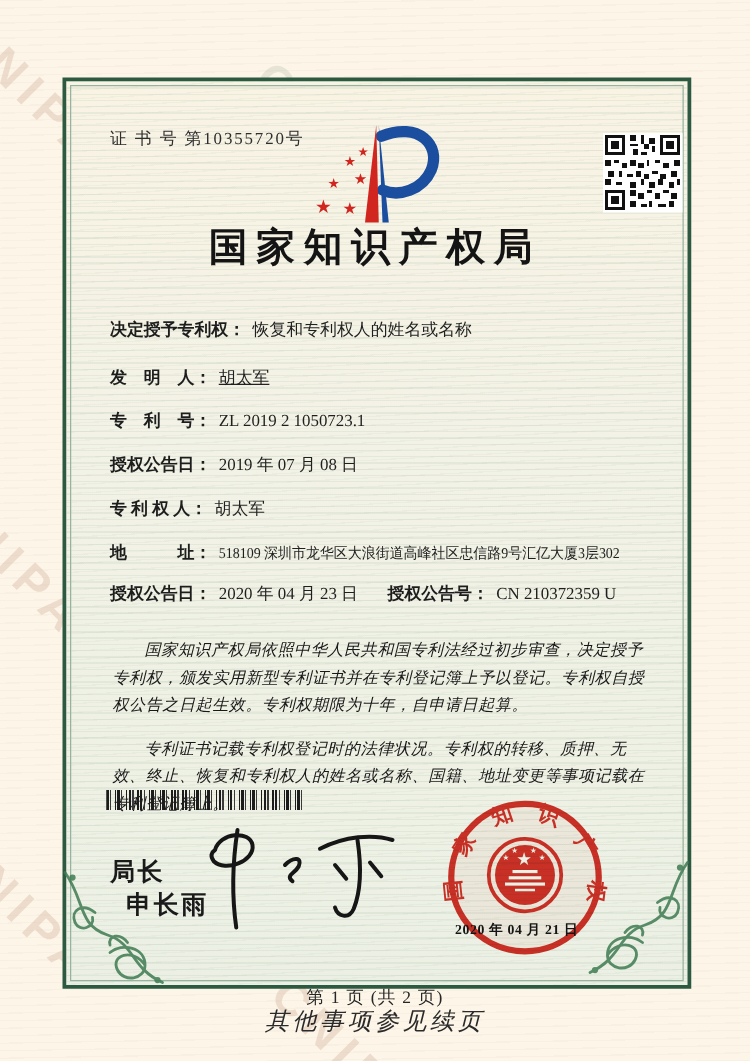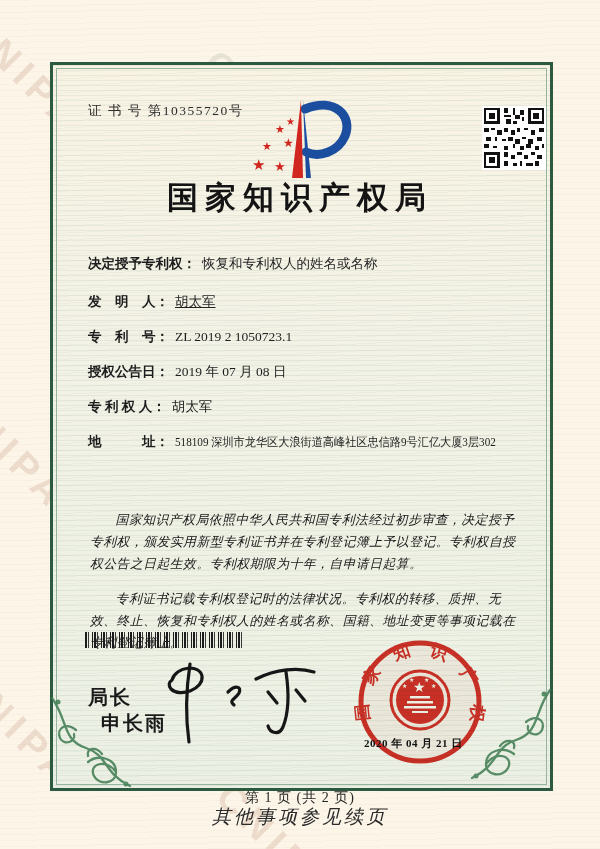--- a/index.html
+++ b/index.html
@@ -176,20 +176,26 @@
   </div>
   <div class="row" style="top:363px;">
     <span class="lbl">授权公告日：</span><span class="val">2019 年 07 月 08 日</span>
   </div>
   <div class="row" style="top:398px;">
     <span class="lbl">专 利 权 人：</span><span class="val">胡太军</span>
   </div>
   <div class="row" style="top:433px;">
     <span class="lbl">地　　　址：</span><span class="val addr">518109 深圳市龙华区大浪街道高峰社区忠信路9号汇亿大厦3层302</span>
   </div>
+  <div class="row" style="top:466px;">
+    <span class="lbl">授权公告日：</span><span class="val">2020 年 04 月 23 日</span>
+    <span class="grant2">
+      <span class="lbl">授权公告号：</span><span class="val">CN 210372359 U</span>
+    </span>
+  </div>
 
   <div class="abs paras">
     <p>国家知识产权局依照中华人民共和国专利法经过初步审查，决定授予专利权，颁发实用新型专利证书并在专利登记簿上予以登记。专利权自授权公告之日起生效。专利权期限为十年，自申请日起算。</p>
     <p>专利证书记载专利权登记时的法律状况。专利权的转移、质押、无效、终止、恢复和专利权人的姓名或名称、国籍、地址变更等事项记载在专利登记簿上。</p>
   </div>
 
   <div class="abs barcode"></div>
 
   <div class="abs comm" style="top:684px;">局长</div>
   <div class="abs comm" style="top:710px;margin-left:13px;">申长雨</div>

